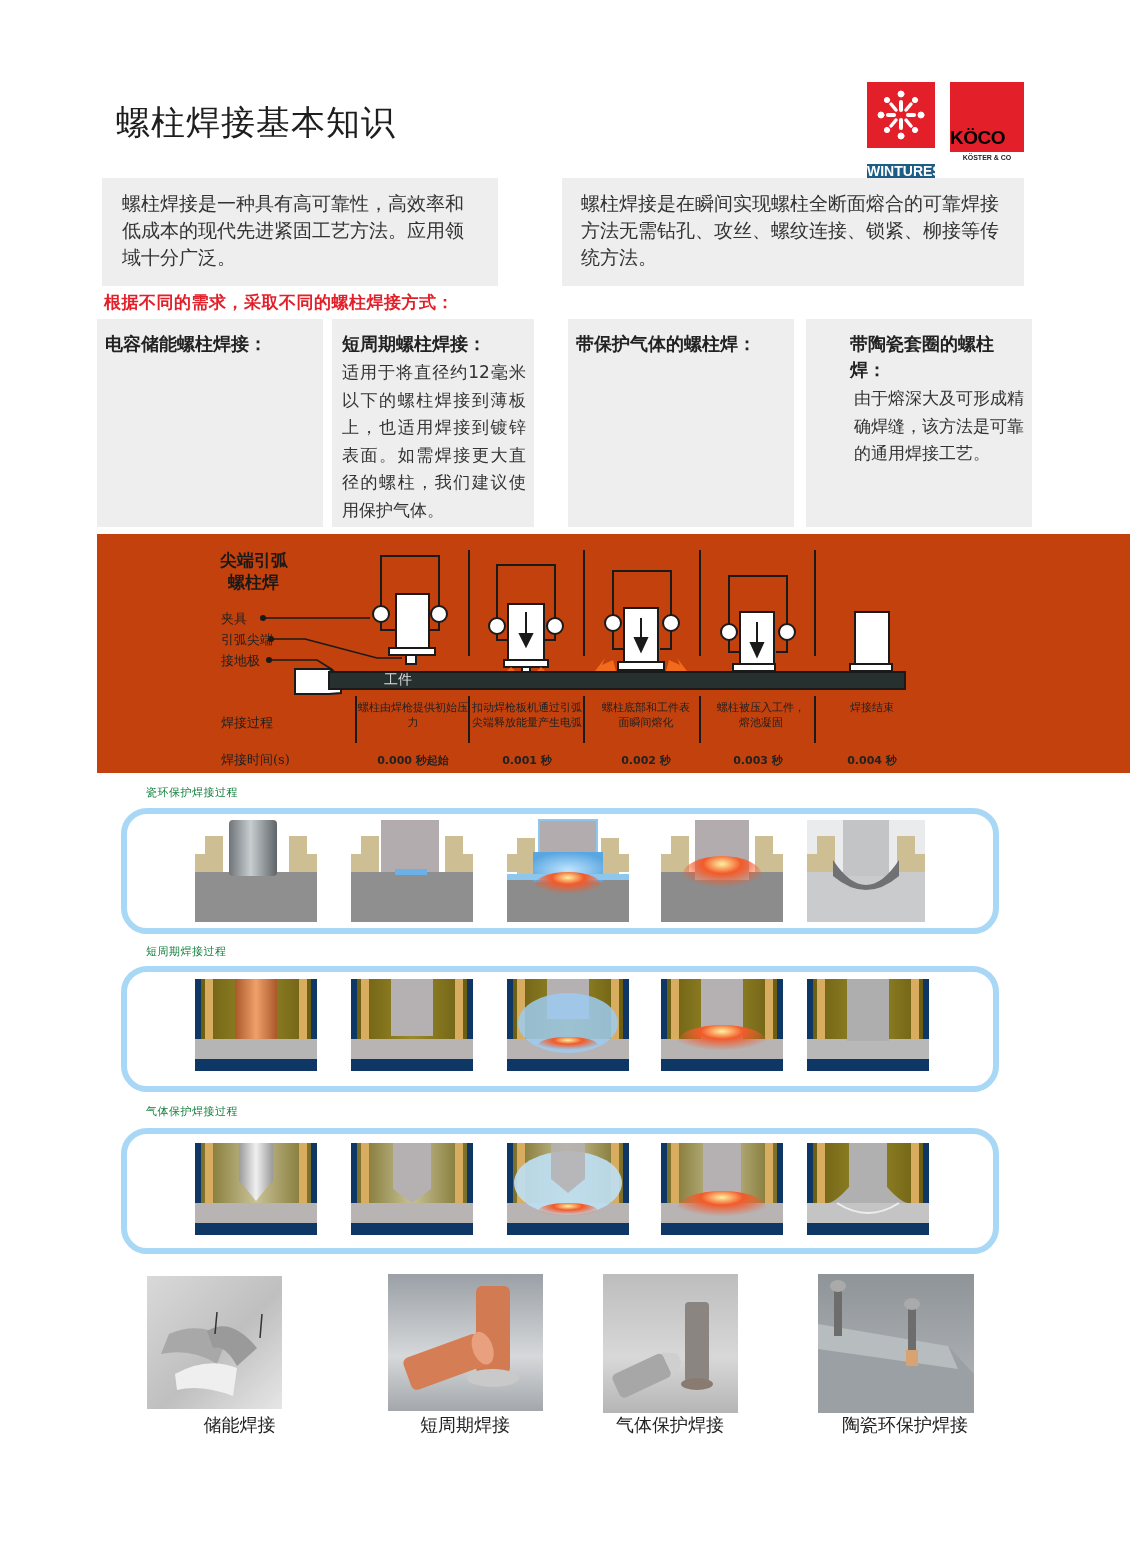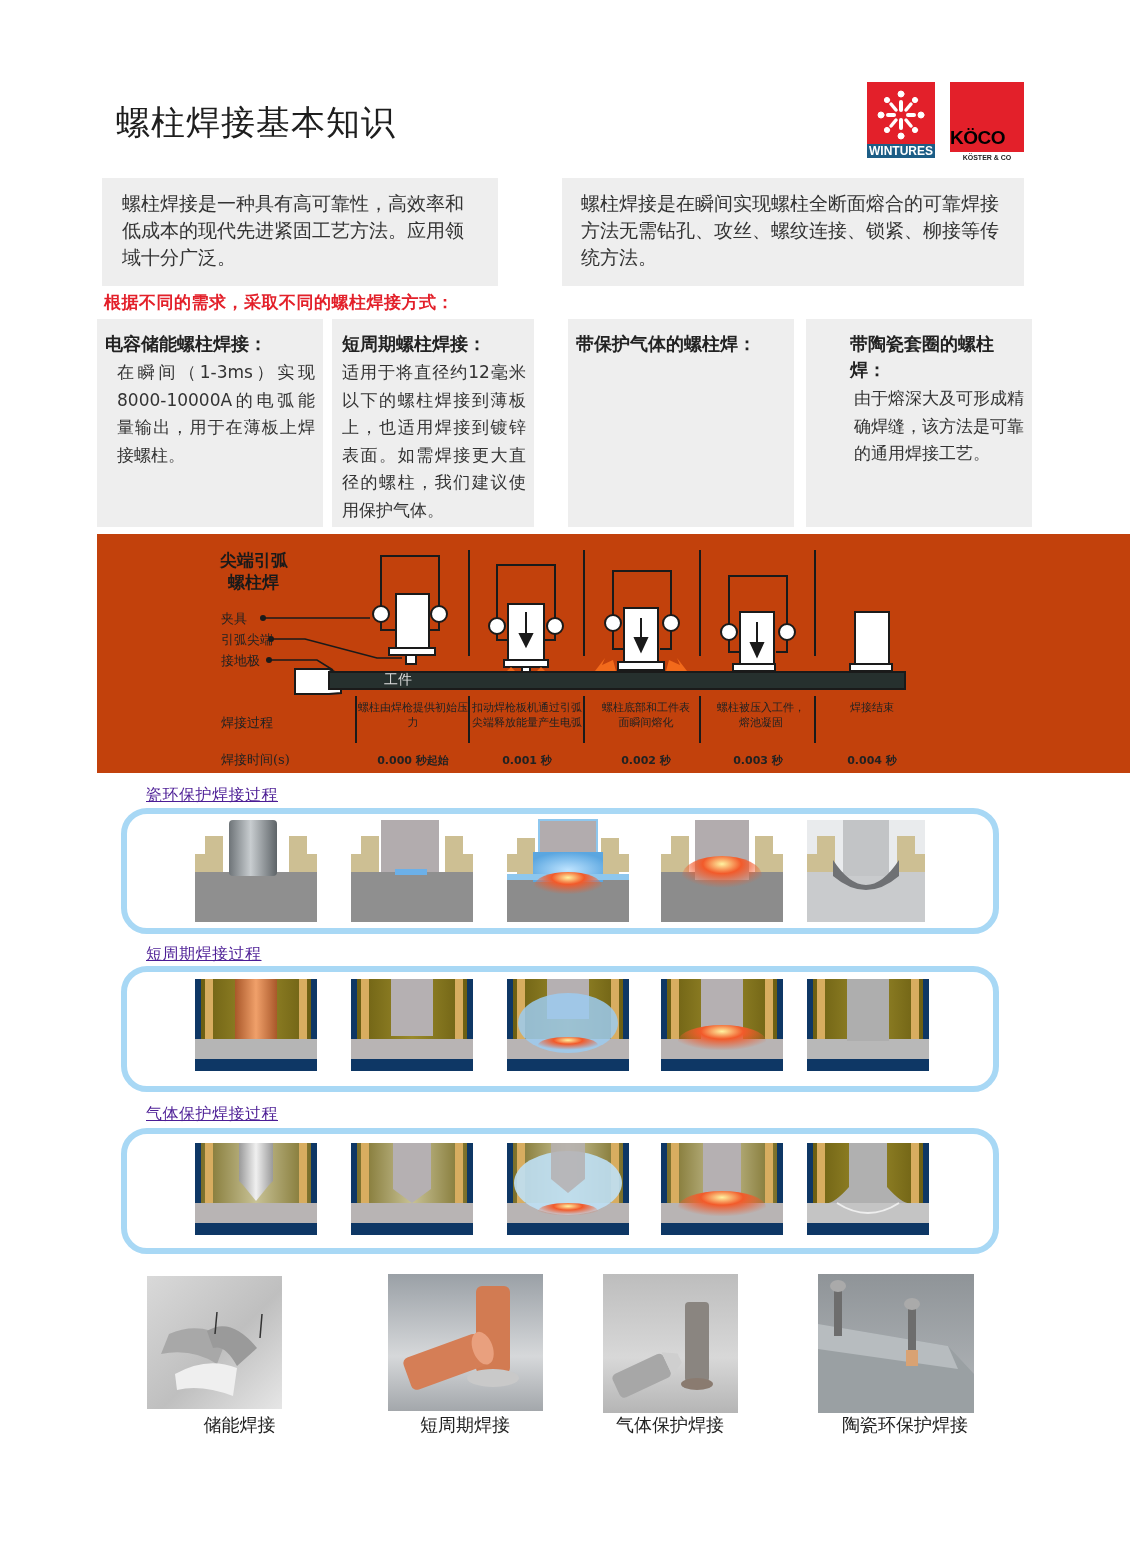--- a/index.html
+++ b/index.html
@@ -4,21 +4,21 @@
 <style>
   * { box-sizing: border-box; margin: 0; padding: 0; }
   html, body { width: 1130px; height: 1547px; background: #ffffff; overflow: hidden; }
   body { position: relative; font-family: "DejaVu Sans", "Liberation Sans", sans-serif; color: #2a2a2a; }
 
   .page-title { position: absolute; left: 116px; top: 100px; font-size: 34px; font-weight: normal; color: #1e1e1e; letter-spacing: 1px; }
 
   
   .logo-wintures { position: absolute; left: 867px; top: 82px; width: 68px; height: 80px; }
   .logo-wintures .red { position: absolute; left: 0; top: 0; width: 68px; height: 66px; background: #e3202a; }
-  .logo-wintures .bar { position: absolute; left: 0; top: 62px; width: 68px; height: 14px; background: #1c5d86; color: #fff; font-size: 12px; font-weight: bold; text-align: center; line-height: 14px; font-family: "Liberation Sans", sans-serif; letter-spacing: 0; }
+  .logo-wintures .bar { position: absolute; left: 0; top: 82px; width: 68px; height: 14px; background: #1c5d86; color: #fff; font-size: 14px; font-weight: bold; text-align: center; line-height: 14px; font-family: "Liberation Sans", sans-serif; letter-spacing: 0; }
   .logo-koco { position: absolute; left: 950px; top: 82px; width: 74px; height: 82px; }
   .logo-koco .red { position: absolute; left: 0; top: 0; width: 74px; height: 70px; background: #e3202a; }
   .logo-koco .brand { position: absolute; left: 0; top: 45px; width: 74px; text-align: left; color: #000000; font-weight: bold; font-size: 19px; font-family: "Liberation Sans", sans-serif; letter-spacing: -0.5px; }
   .logo-koco .sub { position: absolute; left: 0; top: 72px; width: 74px; text-align: center; color: #222; font-weight: bold; font-size: 7px; font-family: "Liberation Sans", sans-serif; }
 
   
   .intro { position: absolute; top: 178px; height: 108px; background: #eeeeee; font-size: 19px; line-height: 27px; color: #333; padding: 12px 18px; }
   .intro.left { left: 102px; width: 396px; padding-left: 20px; }
   .intro.right { left: 562px; width: 462px; padding-left: 19px; }
 
@@ -38,21 +38,21 @@
   
   .diagram { position: absolute; left: 97px; top: 534px; width: 1072px; height: 239px; background: #c2410c; }
   .diagram svg { position: absolute; left: 0; top: 0; }
   .dg-title { position: absolute; left: 123px; top: 15px; font-size: 17px; font-weight: bold; color: #1a1a1a; line-height: 22px; }
   .dg-label { position: absolute; left: 124px; font-size: 13px; color: #222; font-family: "DejaVu Serif", serif; }
   .dg-work { position: absolute; left: 287px; top: 137px; font-size: 14px; color: #ddd; font-family: "DejaVu Serif", serif; }
   .dg-step { position: absolute; top: 166px; width: 110px; text-align: center; font-size: 11px; line-height: 15px; color: #222; font-family: "DejaVu Serif", serif; }
   .dg-time { position: absolute; top: 219px; width: 110px; text-align: center; font-size: 11px; font-weight: bold; color: #222; }
 
   
-  .proc-title { position: absolute; left: 146px; font-size: 16px; color: #4c1d95; letter-spacing: 0.5px; text-decoration: underline; }
+  .proc-title { position: absolute; left: 146px; font-size: 11px; color: #15803d; letter-spacing: 0.5px; }
   .proc-frame { position: absolute; left: 121px; width: 878px; border: 6px solid #a8d8f5; border-radius: 26px; background: #ffffff; }
 
   
   .photo { position: absolute; top: 1276px; height: 135px; overflow: hidden; }
   .photo-cap { position: absolute; top: 1413px; font-size: 18px; color: #222; text-align: center; }
 </style>
 </head>
 <body>
 
 <h1 class="page-title">螺柱焊接基本知识</h1>
@@ -88,21 +88,20 @@
   <div class="sub">KÖSTER &amp; CO</div>
 </div>
 
 <div class="intro left">螺柱焊接是一种具有高可靠性，高效率和低成本的现代先进紧固工艺方法。应用领域十分广泛。</div>
 <div class="intro right">螺柱焊接是在瞬间实现螺柱全断面熔合的可靠焊接方法无需钻孔、攻丝、螺纹连接、锁紧、柳接等传统方法。</div>
 
 <div class="red-heading">根据不同的需求，采取不同的螺柱焊接方式：</div>
 
 <div class="card card1">
   <div class="ctitle">电容储能螺柱焊接：</div>
-  <div class="cbody">在瞬间（1-3ms）实现8000-10000A的电弧能量输出，用于在薄板上焊接螺柱。</div>
 </div>
 <div class="card card2">
   <div class="ctitle">短周期螺柱焊接：</div>
   <div class="cbody">适用于将直径约12毫米以下的螺柱焊接到薄板上，也适用焊接到镀锌表面。如需焊接更大直径的螺柱，我们建议使用保护气体。</div>
 </div>
 <div class="card card3">
   <div class="ctitle">带保护气体的螺柱焊：</div>
 </div>
 <div class="card card4">
   <div class="ctitle">带陶瓷套圈的螺柱焊：</div>

